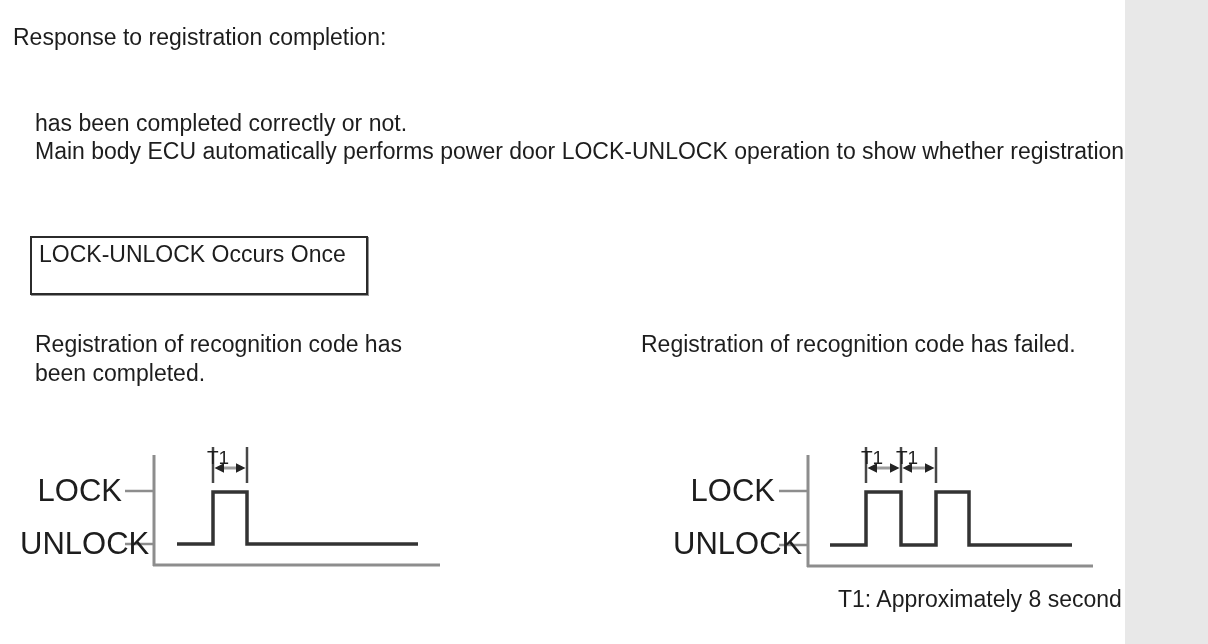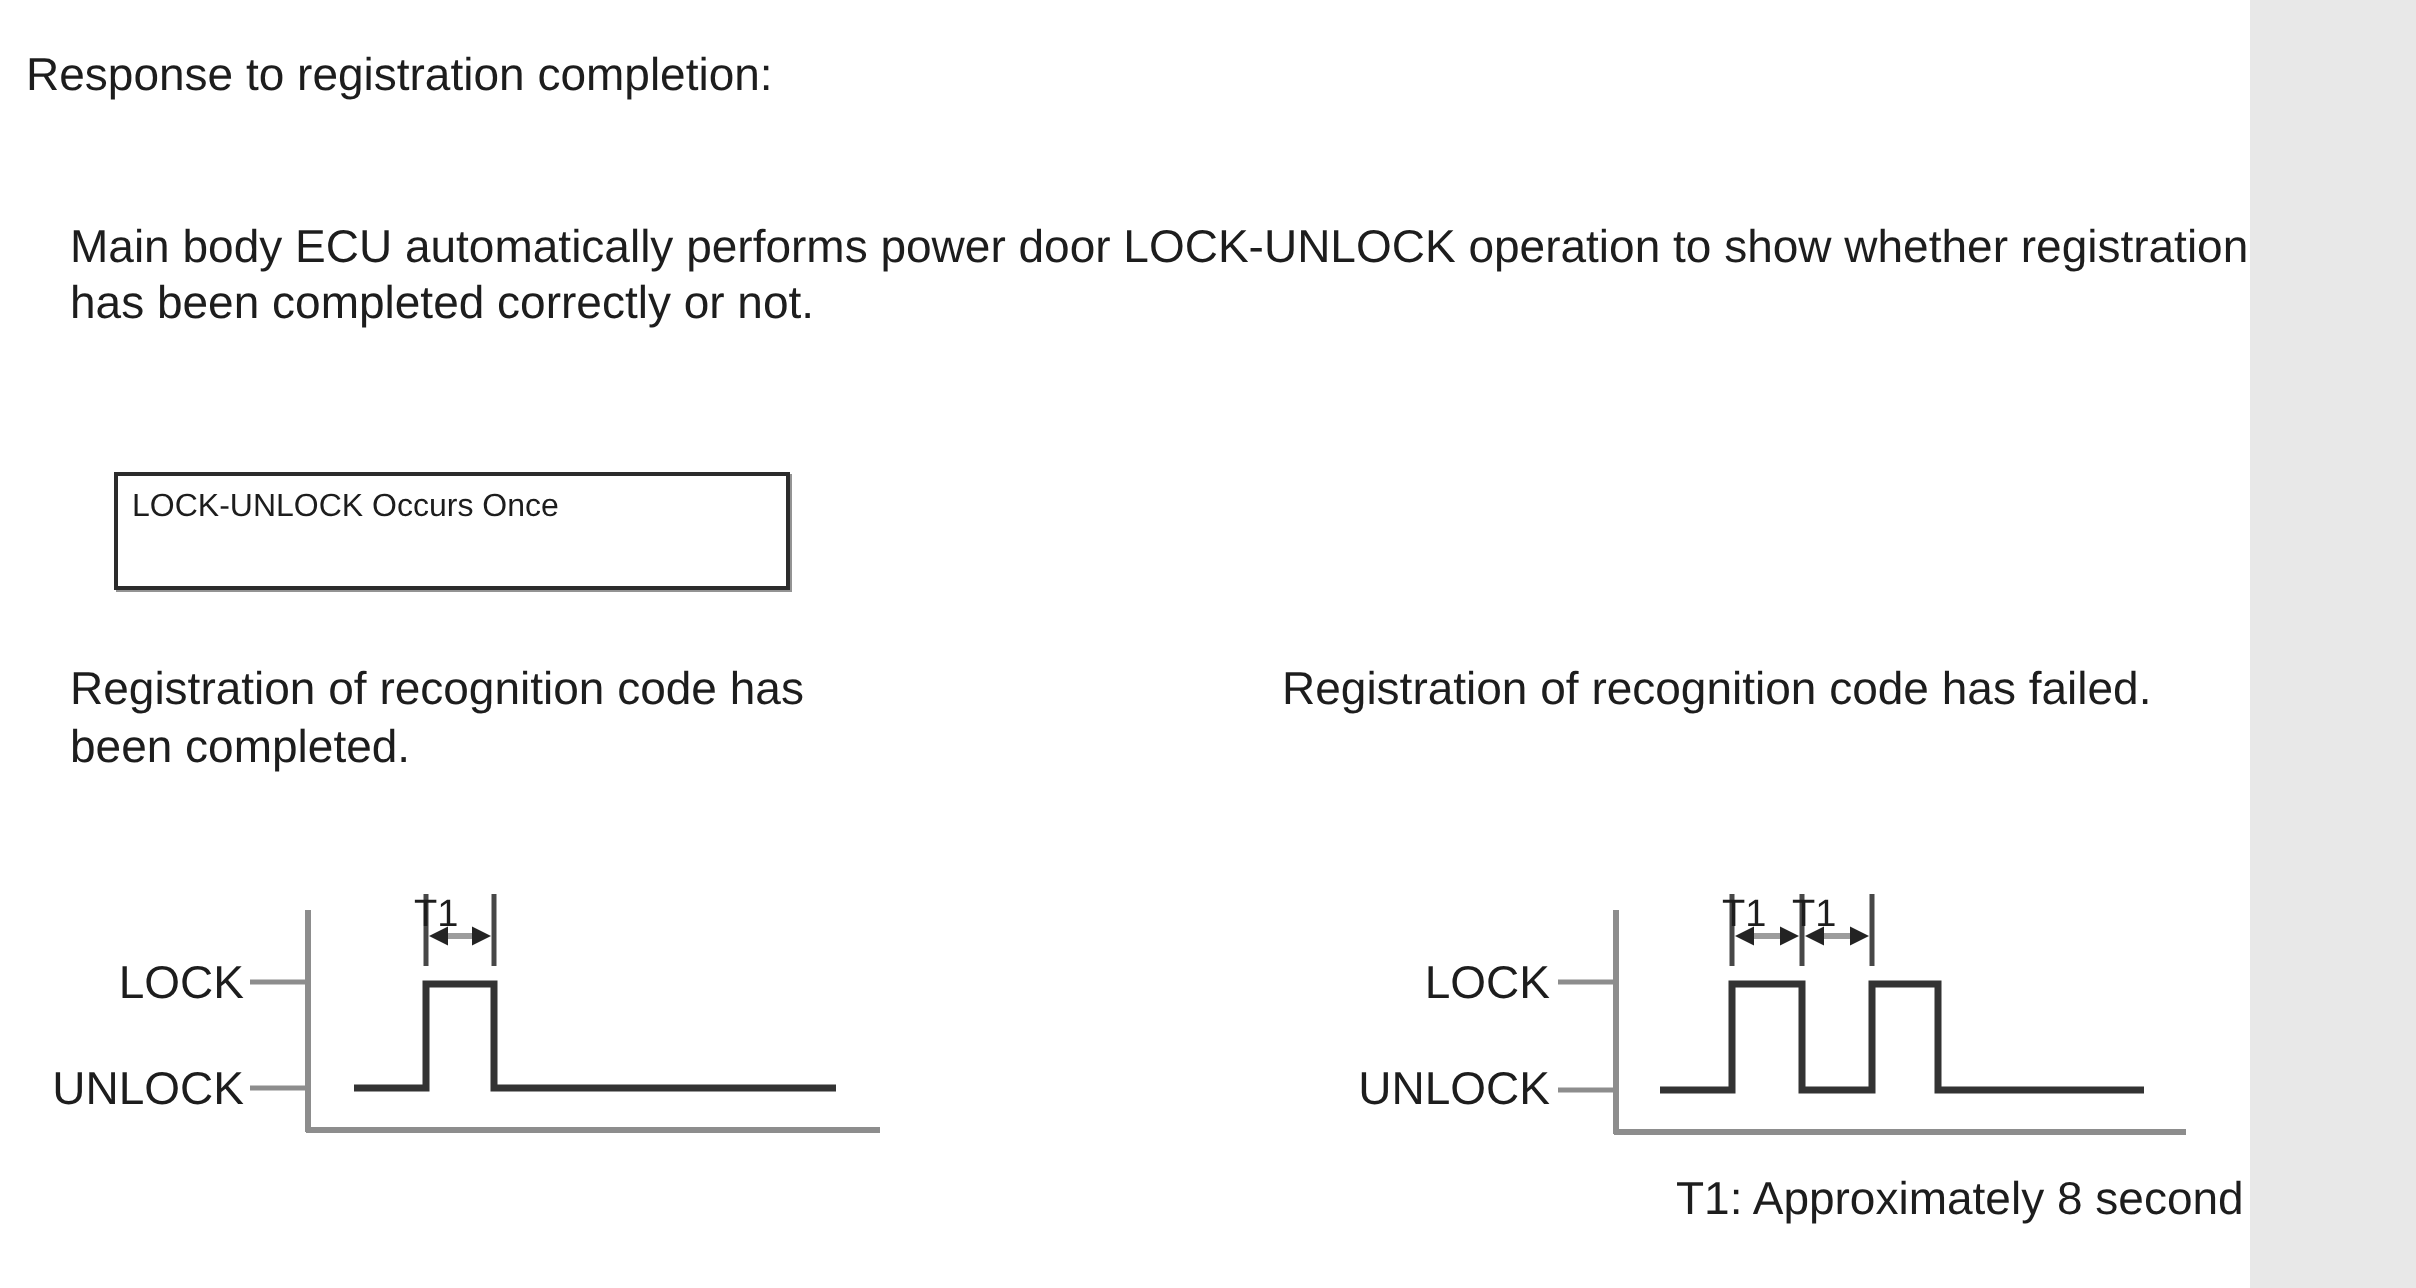--- a/index.html
+++ b/index.html
@@ -11,29 +11,29 @@
     position:relative;width:1125px;height:644px;background:var(--bg);
     overflow:hidden;color:var(--text);
   }
   .abs{position:absolute;}
   .t{font-size:23px;line-height:28px;color:var(--text);white-space:nowrap;}
   .page-title{left:13px;top:23px;}
   .intro{left:35px;top:109px;}
   .result-box{
     top:236px;width:338px;height:59px;box-sizing:border-box;
     border:2px solid var(--border);box-shadow:1px 1px 0 rgba(60,60,60,.55);
-    padding:3px 0 12px 7px;font-size:16px;line-height:26px;white-space:nowrap;margin-left:27px;
+    padding:3px 0 12px 7px;font-size:23px;line-height:26px;white-space:nowrap;
   }
   .box-left{left:30px;}
   .box-right{left:683px;}
   .caption{line-height:29px;}
   .caption-left{left:35px;top:330px;}
   .caption-right{left:608px;top:330px;margin-left:33px;}
   .sig-label{
-    width:102px;text-align:right;font-size:23px;line-height:24px;white-space:nowrap;
+    width:102px;text-align:right;font-size:31px;line-height:24px;white-space:nowrap;
   }
   .t1-label{
     width:45px;font-size:19px;line-height:24px;top:446px;
   }
   .footnote{left:838px;top:586px;font-size:23px;line-height:26px;white-space:nowrap;}
   svg.linework{left:0;top:0;}
   .ax{stroke:var(--axis);stroke-width:3;fill:none;}
   .tick{stroke:var(--axis);stroke-width:2.5;fill:none;}
   .sig{stroke:var(--signal);stroke-width:3.5;fill:none;}
   .mbar{stroke:#474747;stroke-width:2.5;fill:none;}
@@ -41,22 +41,22 @@
   .ahead{fill:#232323;stroke:none;}
 </style>
 </head>
 <body>
 
 <div class="page">
 
   <div class="abs t page-title">Response to registration completion:</div>
 
   <div class="abs intro">
+    <div class="t">has been completed correctly or not.</div>
     <div class="t">Main body ECU automatically performs power door LOCK-UNLOCK operation to show whether registration</div>
-    <div class="t">has been completed correctly or not.</div>
   </div>
 
   <div class="abs result-box box-left">
     <span>LOCK-UNLOCK Occurs Once</span>
   </div>
 
   <div class="abs caption caption-left">
     <div class="t caption">Registration of recognition code has</div>
     <div class="t caption">been completed.</div>
   </div>

